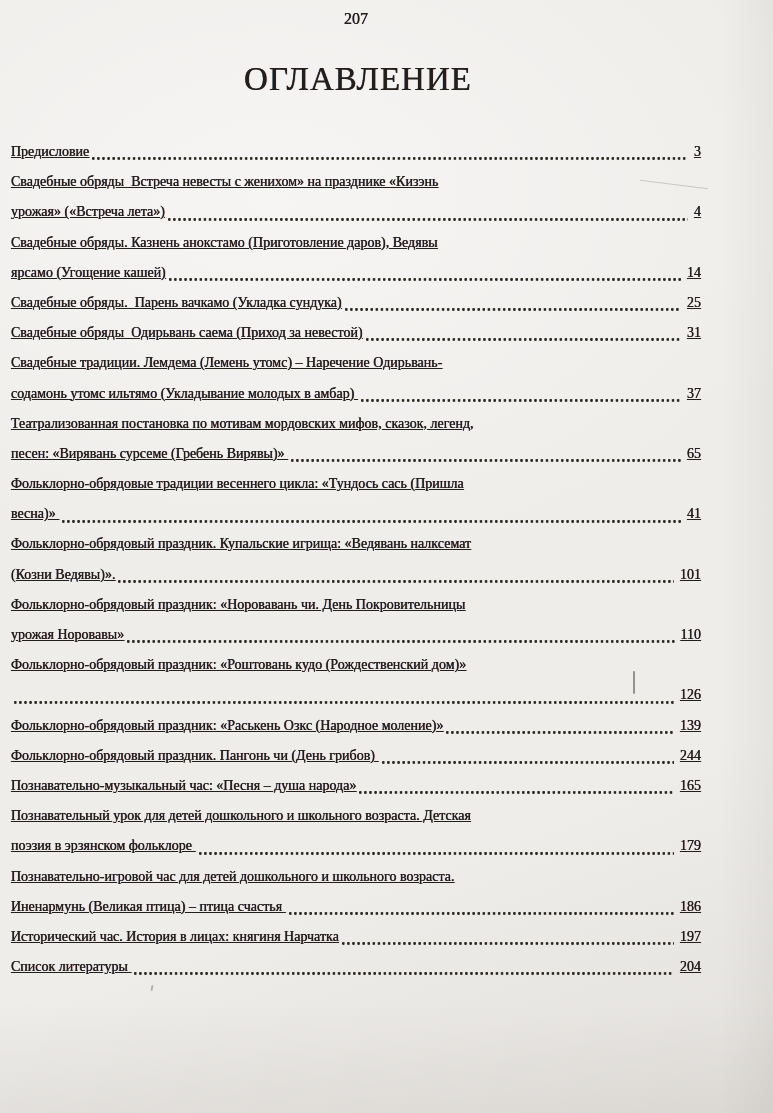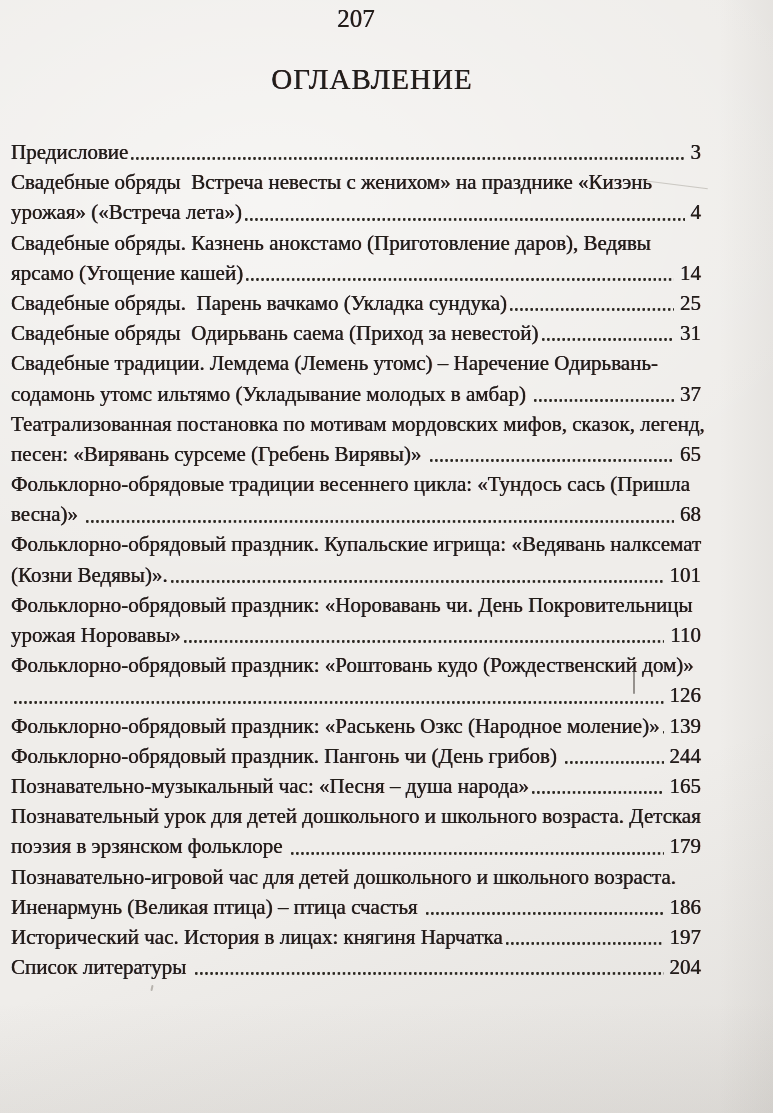--- a/index.html
+++ b/index.html
@@ -28,41 +28,42 @@
     left: 11px;
     top: 0;
     width: 690px;
   }
   .page-number {
     position: absolute;
     left: 0;
     top: 7px;
     width: 100%;
     text-align: center;
-    font-size: 25px;
+    font-size: 16px;
     line-height: 24px;
   }
   .title {
     position: absolute;
-    left: 16px;
+    left: 2px;
     top: 63px;
     width: 100%;
     margin: 0;
     text-align: center;
-    font-size: 29px;
+    font-size: 33px;
     font-weight: normal;
     letter-spacing: 1px;
     line-height: 33px;
   }
   .toc {
     position: absolute;
     left: 0;
     top: 137px;
     width: 690px;
-    font-size: 21px;
+    font-size: 14px;
+    text-decoration: underline;
   }
   .entry { margin: 0; }
   .line {
     display: flex;
     height: 30.2px;
     line-height: 30.2px;
     align-items: stretch;
   }
   .t {
     white-space: pre;
@@ -181,21 +182,21 @@
             <span class="pnum">65</span>
           </div>
         </div>
         <div class="entry">
           <div class="line">
             <span class="t">Фольклорно-обрядовые традиции весеннего цикла: «Тундось сась (Пришла</span>
           </div>
           <div class="line">
             <span class="t">весна)» </span>
             <span class="dots"></span>
-            <span class="pnum">68</span>
+            <span class="pnum">41</span>
           </div>
         </div>
         <div class="entry">
           <div class="line">
             <span class="t">Фольклорно-обрядовый праздник. Купальские игрища: «Ведявань налксемат</span>
           </div>
           <div class="line">
             <span class="t">(Козни Ведявы)».</span>
             <span class="dots"></span>
             <span class="pnum">101</span>

